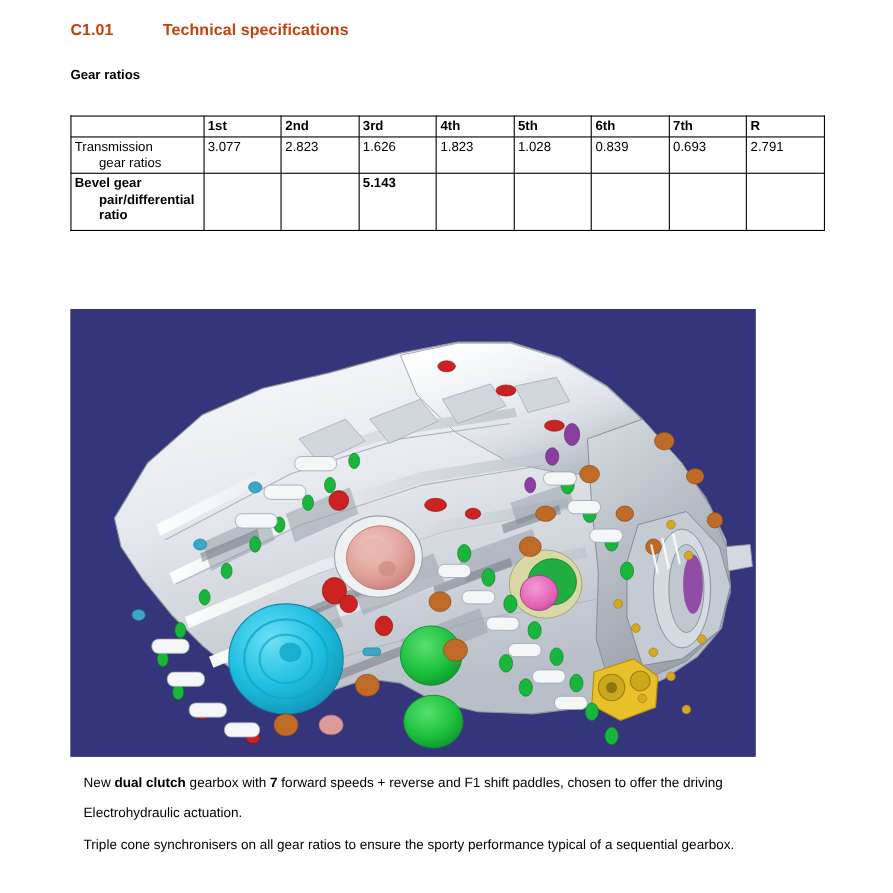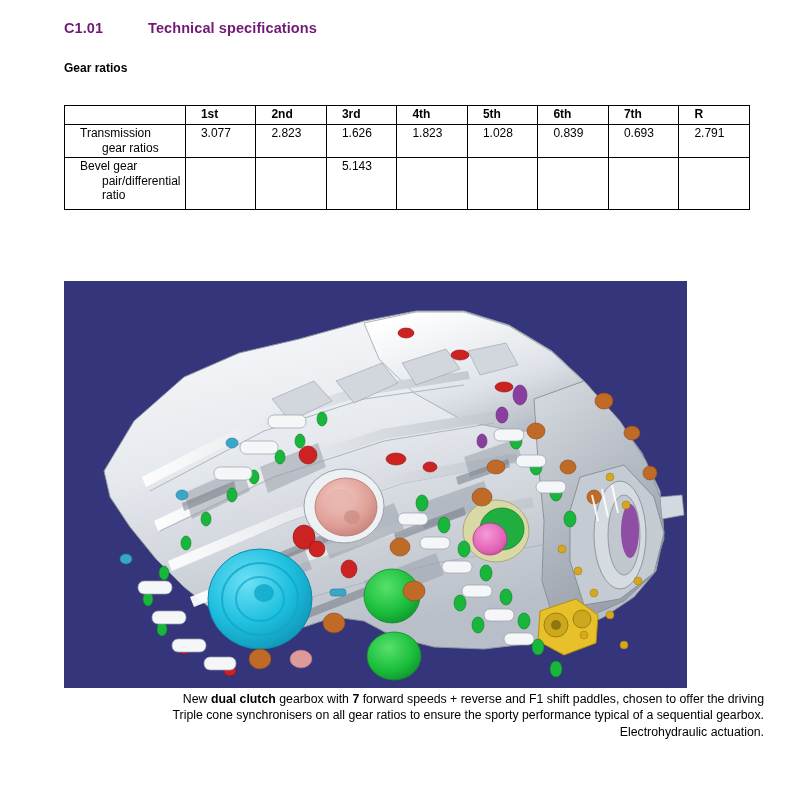--- a/index.html
+++ b/index.html
@@ -22,21 +22,21 @@
     height: 812px;
   }
 
   
   .section-head {
     position: absolute;
     left: 64px;
     top: 20px;
     font-size: 14.5px;
     font-weight: bold;
-    color: #701a75;
+    color: #c2410c;
     white-space: nowrap;
     letter-spacing: 0.1px;
   }
   .section-head .sec-num {
     display: inline-block;
     width: 84px;
   }
 
   .sub-head {
     position: absolute;
@@ -53,41 +53,41 @@
     position: absolute;
     left: 64px;
     top: 105px;
     width: 686px;
     border-collapse: collapse;
     table-layout: fixed;
     font-size: 12px;
   }
   .ratio-table td, .ratio-table th {
     border: 1px solid #000000;
-    padding: 1px 3px 2px 15px;
+    padding: 1px 3px 2px 3px;
     vertical-align: top;
     text-align: left;
     font-weight: normal;
     line-height: 14.5px;
     height: 15px;
   }
   .ratio-table th {
     font-weight: bold;
   }
   .col-label { width: 120px; }
   .col-gear  { width: 70px; }
   .cell-label {
     padding-left: 3px;
     text-indent: 0;
   }
   .cell-label .ln2 {
     display: block;
     padding-left: 22px;
   }
-  .row-tall td { height: 48px; }
+  .row-tall td { height: 48px; font-weight: bold; }
 
   
   .figure {
     position: absolute;
     left: 64px;
     top: 281px;
     width: 623px;
     height: 407px;
     background: #35357c;
     overflow: hidden;
@@ -101,23 +101,22 @@
   
   .body-text {
     position: absolute;
     left: 64px;
     top: 691px;
     width: 700px;
     font-size: 12.3px;
     line-height: 16.3px;
   }
   .body-text p {
-    margin: 0;
+    margin: 12px;
     white-space: nowrap;
-    text-align: right;
   }
   .body-text p.indent2 {
     padding-left: 22px;
   }
   .body-text b { font-weight: bold; }
 </style>
 </head>
 <body>
 
 <div class="page">
@@ -429,17 +428,17 @@
           <path d="M548,204 L554,232"></path>
         </g>
 
         <path d="M596,216 L618,214 L620,234 L598,238 Z" fill="#d4d9e0" stroke="#8d949e" stroke-width="0.8"></path>
       </g>
     </svg>
   </div>
 
   <div class="body-text">
     <p><span>New </span><b>dual clutch</b><span> gearbox with </span><b>7</b><span> forward speeds + reverse and F1 shift paddles, chosen to offer the driving</span></p>
+    <p>Electrohydraulic actuation.</p>
     <p>Triple cone synchronisers on all gear ratios to ensure the sporty performance typical of a sequential gearbox.</p>
-    <p>Electrohydraulic actuation.</p>
   </div>
 
 </div>
 
 </body></html>

